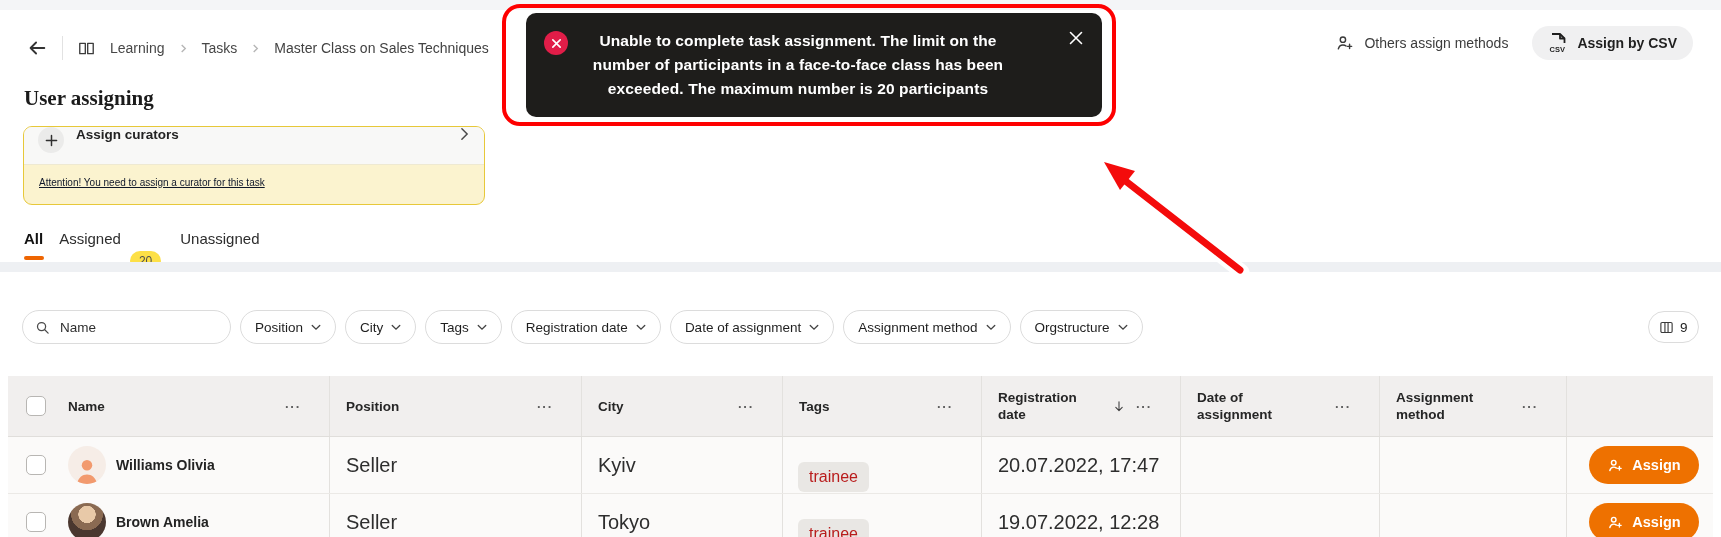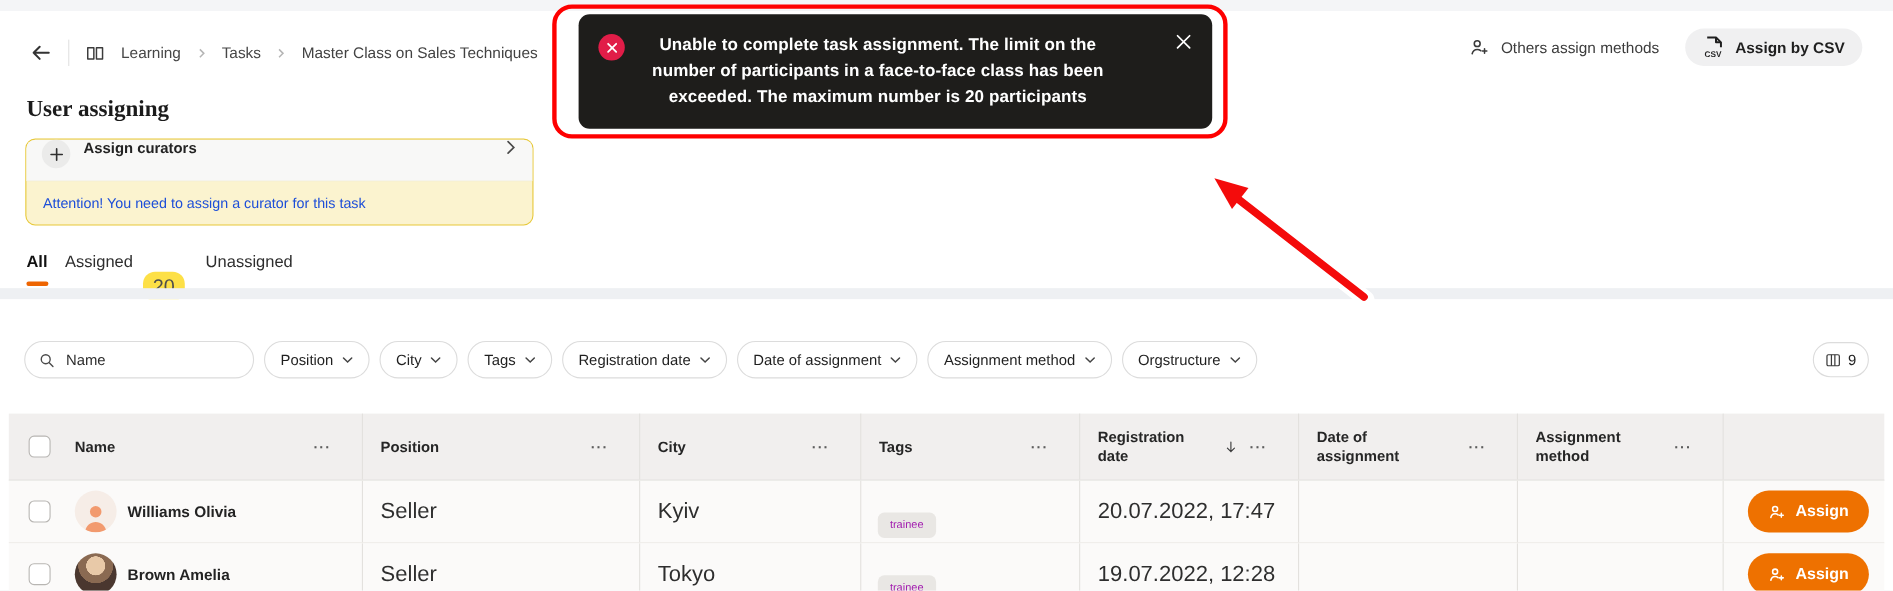--- a/index.html
+++ b/index.html
@@ -29,26 +29,26 @@
   .toast-text{font-size:15.5px;font-weight:700;line-height:24px;max-width:432px;letter-spacing:.1px;text-align:center;}
   .toast-close{position:absolute;top:17px;right:18px;cursor:pointer;line-height:0;}
 
   
   .banner{width:462px;border:1px solid #e7c839;background:#fbf3cf;border-radius:9px;box-sizing:border-box;}
   .banner-action{height:37px;background:#f8f8f7;border-radius:8px 8px 0 0;display:flex;
                  align-items:flex-start;padding:0 14px;gap:12px;cursor:pointer;border-bottom:1px solid #eee9d2;}
   .plus-circle{width:26px;height:26px;border-radius:50%;background:#ebebea;display:flex;
                align-items:center;justify-content:center;flex:none;}
   .banner-action-label{font-size:13.5px;font-weight:600;color:#232323;}
-  .banner-warning{font-size:13px;color:#1d4ed8;padding:12px 14px 0 15px;}
+  .banner-warning{font-size:10px;color:#0f172a;padding:12px 14px 0 15px;text-decoration:underline;}
 
   
   .tab{font-size:15px;color:#2d2d2d;cursor:pointer;}
   .tab-active{font-weight:700;color:#121212;}
-  .tab-badge{background:#fde047;border-radius:11px;padding:3px 9px;font-size:18px;color:#4e4e4e;margin-top:45px;}
+  .tab-badge{background:#fde047;border-radius:11px;padding:3px 9px;font-size:12px;color:#4e4e4e;margin-top:45px;}
   .tab-indicator{width:20px;height:4px;border-radius:2px;background:#ee6502;}
 
   
   .search-box{width:209px;height:34px;border:1px solid #dcdcdc;border-radius:17px;background:#fff;
               display:flex;align-items:center;padding:0 12px;gap:8px;box-sizing:border-box;}
   .search-box input{border:none;outline:none;font-size:13.5px;width:150px;color:#1f1f1f;
                     font-family:"Liberation Sans",sans-serif;background:transparent;}
   .search-box input::placeholder{color:#2f2f2f;opacity:1;}
   .pill{height:34px;border:1px solid #dcdcdc;border-radius:17px;background:#fff;display:flex;
         align-items:center;padding:0 14px;gap:8px;font-size:13.5px;color:#1f1f1f;box-sizing:border-box;cursor:pointer;}
@@ -67,21 +67,21 @@
   .dots{color:#5c5c5c;font-size:13px;letter-spacing:1px;font-weight:700;cursor:pointer;}
   .cval{font-size:20px;color:#2e2e2e;margin-left:16px;white-space:nowrap;}
   .checkbox{width:20px;height:20px;border:1.5px solid #b8b6b3;border-radius:5px;background:#fff;
             flex:none;cursor:pointer;box-sizing:border-box;}
   .avatar{width:38px;height:38px;border-radius:50%;flex:none;overflow:hidden;display:flex;
           align-items:flex-end;justify-content:center;}
   .avatar1{background:#f6ede7;}
   .avatar2{background:radial-gradient(circle at 50% 30%,#e8c9a8 0 26%,#8a6a52 27% 48%,#4a372f 49% 100%);}
   .name-link{font-size:14px;font-weight:600;color:#232323;
              text-decoration-color:#b9b7b4;text-underline-offset:4px;text-decoration-thickness:1px;cursor:pointer;white-space:nowrap;}
-  .tag{background:#e9e7e4;border-radius:6px;padding:6px 11px;font-size:10px;color:#a21caf;margin-left:15px;margin-top:24px;}
+  .tag{background:#e9e7e4;border-radius:6px;padding:6px 11px;font-size:16px;color:#b91c1c;margin-left:15px;margin-top:24px;}
   .assign-btn{width:110px;height:38px;border-radius:19px;background:#ee7100;border:none;color:#fff;
               font-size:14.5px;font-weight:700;display:flex;align-items:center;justify-content:center;
               gap:8px;margin-left:22px;cursor:pointer;font-family:"Liberation Sans",sans-serif;}
 </style>
 </head>
 <body>
 
 <div id="stage">
 
   <div class="abs card" style="left:0;top:10;width:1721px;height:252px;top:10px;"></div>

